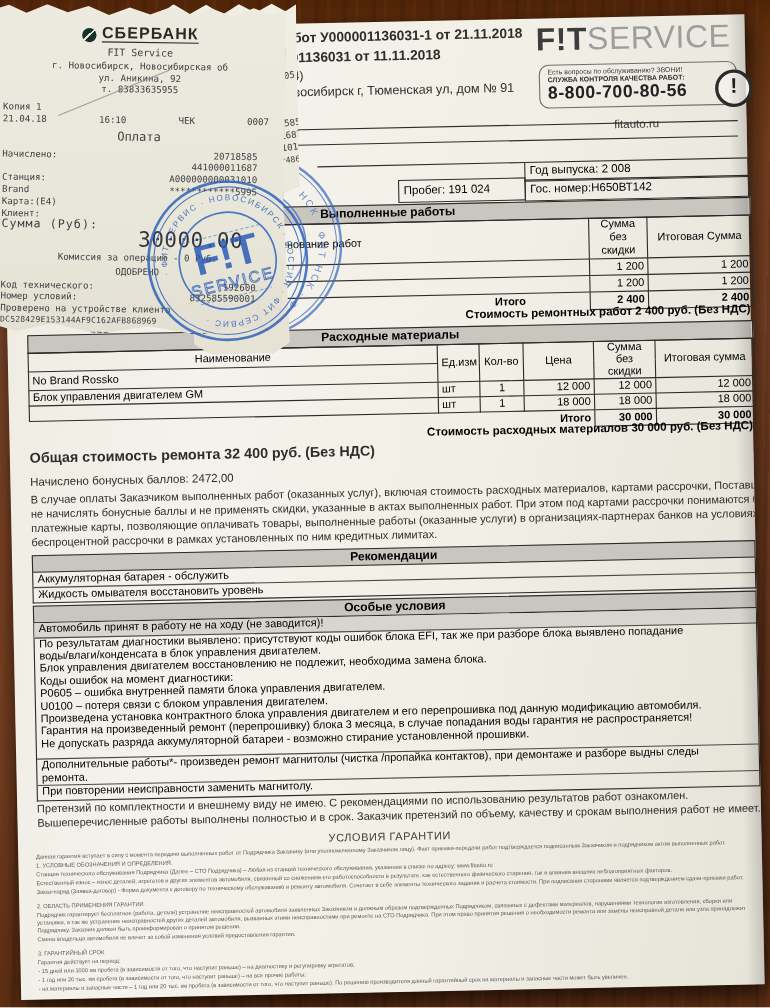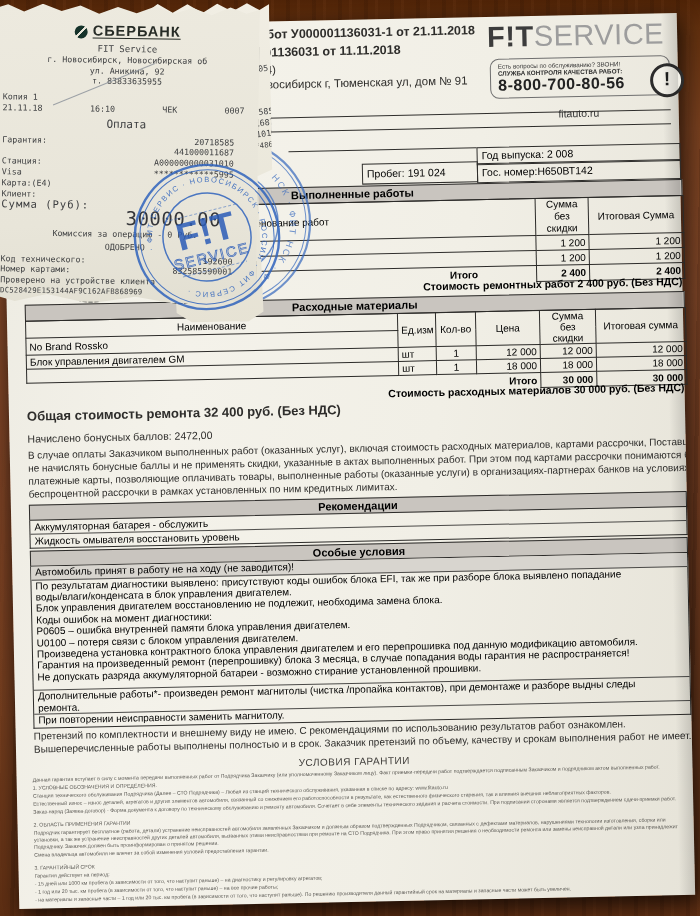--- a/index.html
+++ b/index.html
@@ -293,54 +293,54 @@
       <div class="bankrow">
         <span class="bicon"></span>
         <span class="bname">СБЕРБАНК</span>
       </div>
       <div class="c" style="font-size:9px;">FIT Service</div>
       <div class="c">г. Новосибирск, Новосибирская об</div>
       <div class="c">ул. Аникина, 92</div>
       <div class="c">т. 83833635955</div>
       <div style="margin-top:6px;">Копия 1</div>
       <div style="display:flex;justify-content:space-between;padding-right:6px;">
-        <span>21.11.18</span>
+        <span>21.04.18</span>
         <span>16:10</span>
         <span>ЧЕК</span>
         <span>0007</span>
       </div>
       <div class="c" style="font-size:11px;margin:5px 0;">Оплата</div>
       <div class="lv">
-          <span>Гарантия:</span>
+          <span>Начислено:</span>
           <span>20718585</span>
         </div>
       <div class="lv">
           <span></span>
           <span>441000011687</span>
         </div>
       <div class="lv">
           <span>Станция:</span>
           <span>A000000000031010</span>
         </div>
       <div class="lv">
-          <span>Visa</span>
+          <span>Brand</span>
           <span>************5995</span>
         </div>
       <div>Карта:(Е4)</div>
       <div>Клиент:</div>
       <div style="font-size:10.5px;letter-spacing:1px;">Сумма (Руб):</div>
       <div class="bigsum">30000.00</div>
       <div class="c">Комиссия за операцию - 0 Руб.</div>
       <div class="c" style="margin:2px 0;">ОДОБРЕНО</div>
       <div class="lv">
           <span>Код технического:</span>
           <span>192600</span>
         </div>
       <div class="lv">
-          <span>Номер картами:</span>
+          <span>Номер условий:</span>
           <span>832585590001</span>
         </div>
       <div>Проверено на устройстве клиента</div>
       <div class="hash">DC528429E153144AF9C162AFB868969</div>
       <div class="c dash">==============================</div>
     </div>
     <div class="pen"></div>
   </div>
 
   <div class="stampwrap" style="left:130px;top:160px;">

